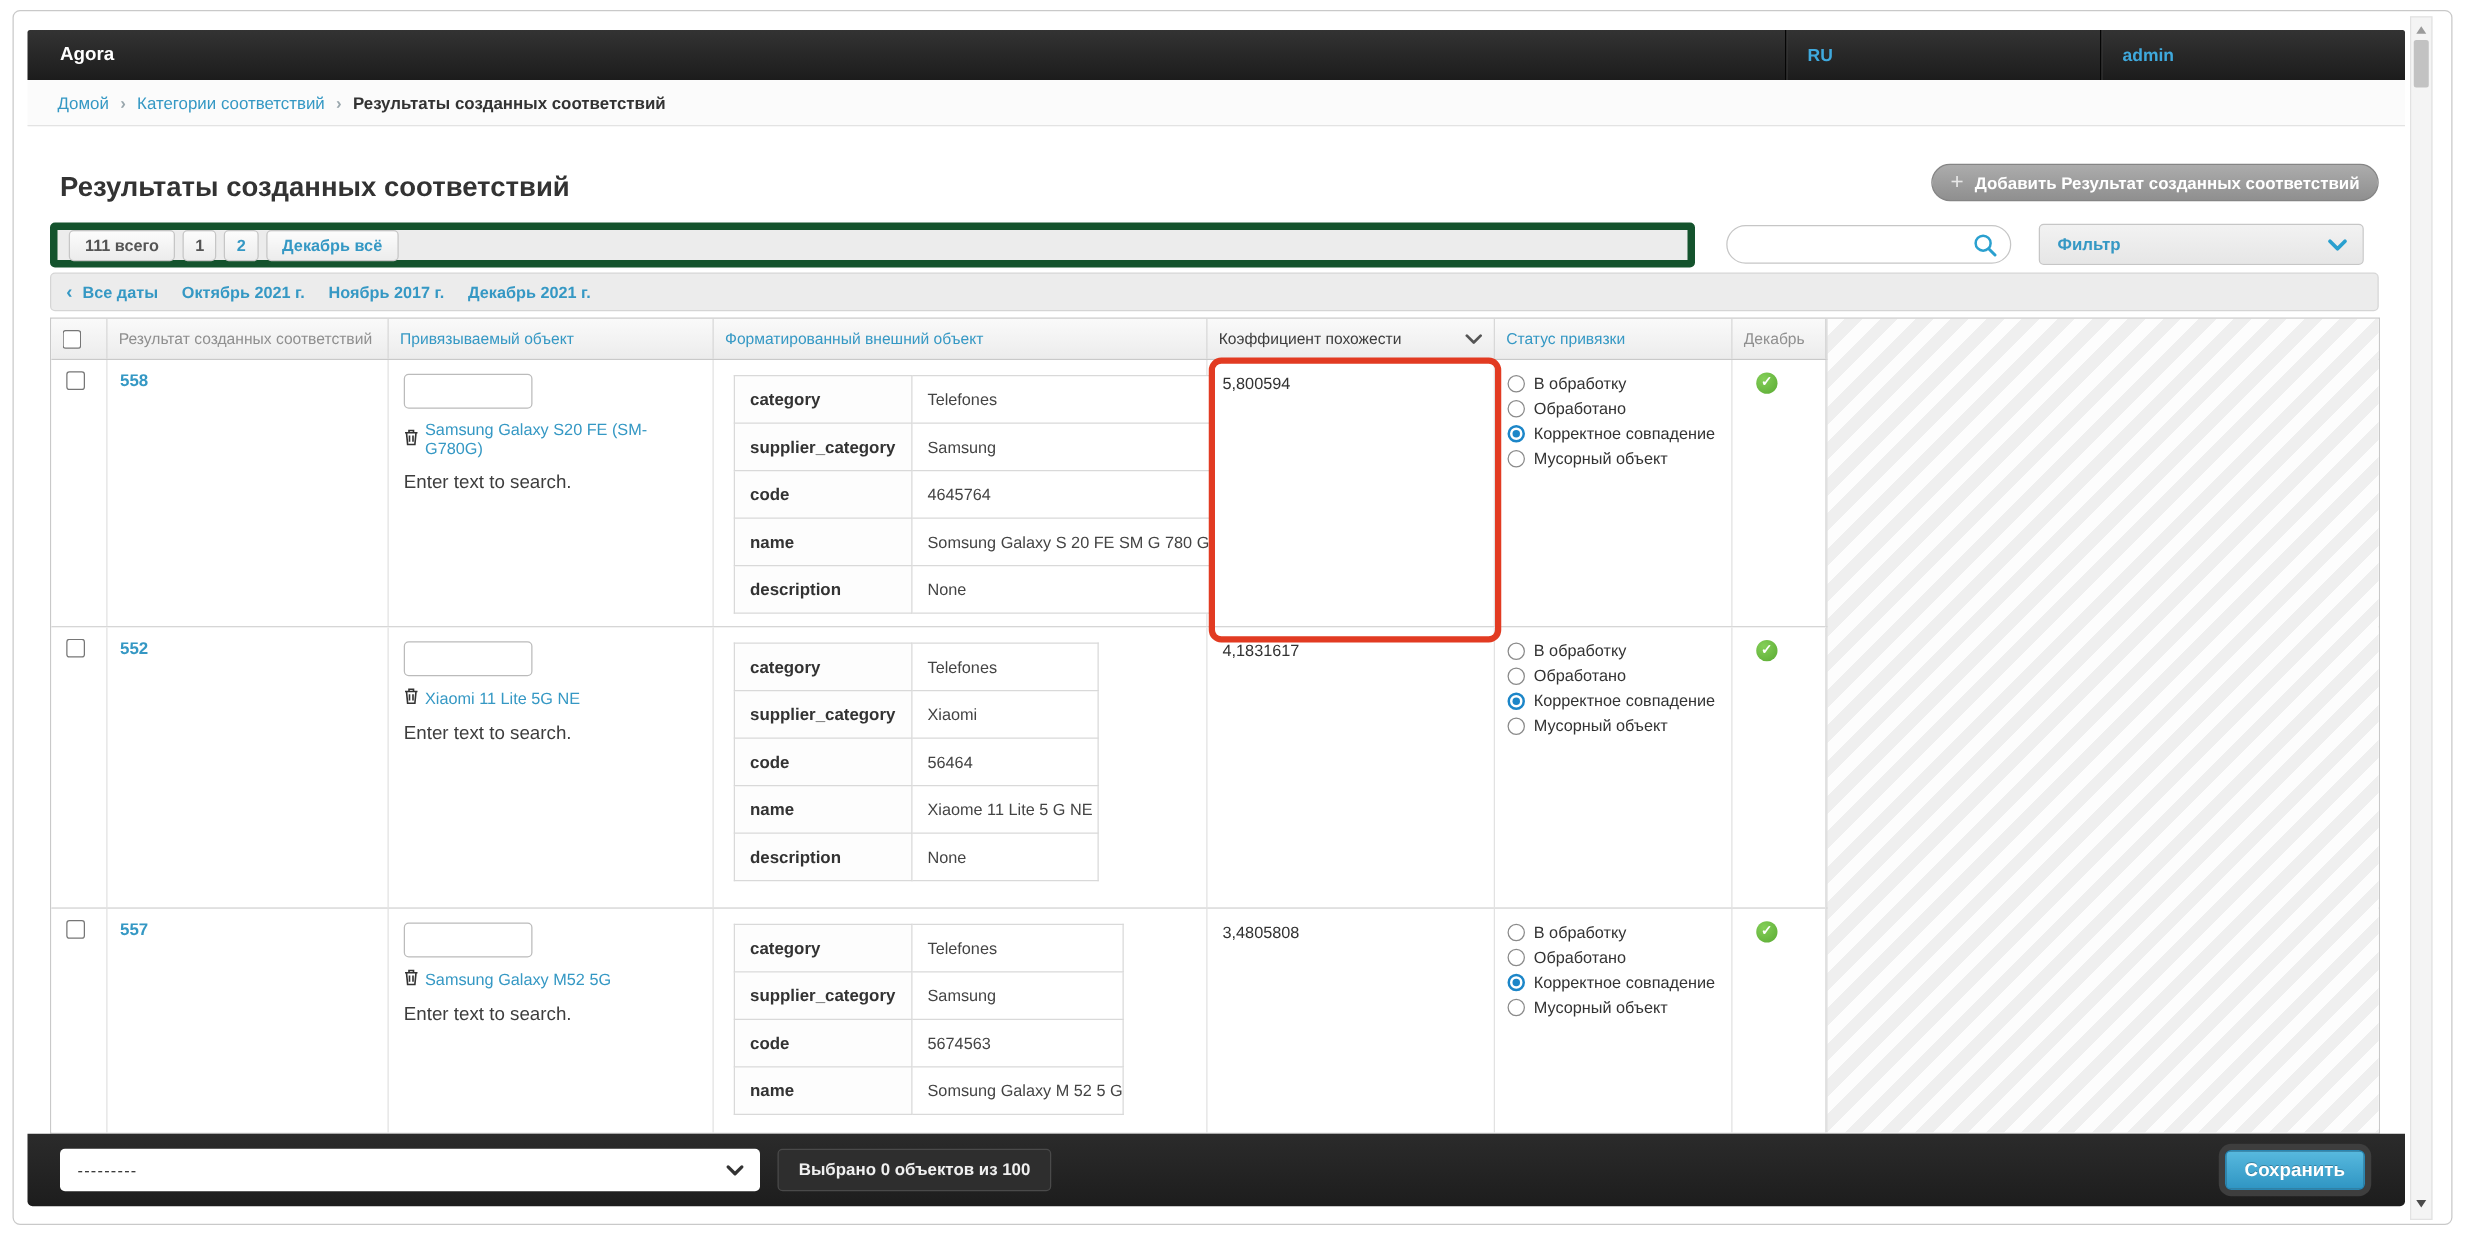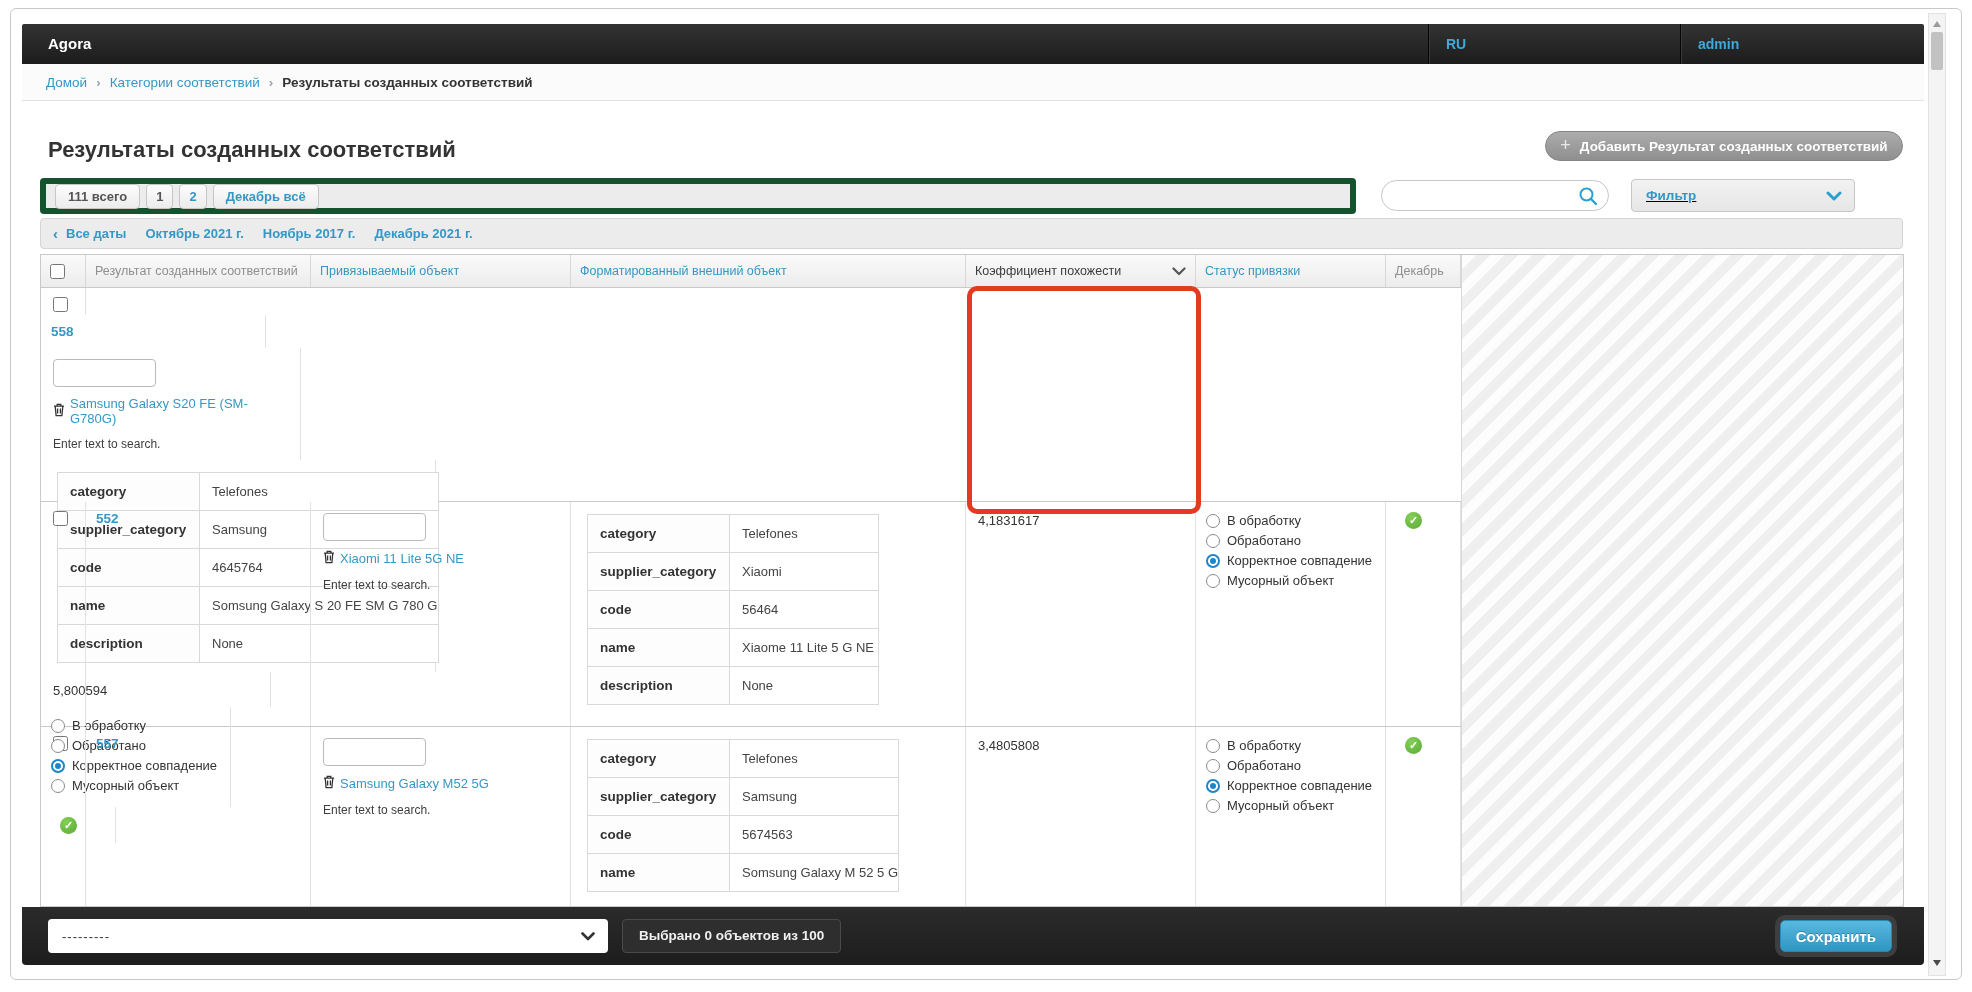--- a/index.html
+++ b/index.html
@@ -43,23 +43,23 @@
           border:1px solid #c6c6c6; border-radius:4px; font-size:13px; font-weight:bold; color:#555; }
   .tbtn.page { padding:0 9px; }
   .tbtn.blue { color:#3598c4; cursor:pointer; }
 
   .searchbar { position:absolute; left:1370px; top:171px; width:228px; height:31px;
                background:#fff; border:1px solid #c6c6c6; border-radius:16px; }
   .searchbar input { position:absolute; left:14px; top:1px; width:175px; height:27px; border:none;
                      outline:none; font-size:13px; background:transparent; }
   .search-icon { position:absolute; right:9px; top:5px; }
 
-  .filterbox { position:absolute; left:1620px; top:170px; width:224px; height:33px;
+  .filterbox { position:absolute; left:1620px; top:170px; width:260px; height:33px;
                background:linear-gradient(#f2f2f2,#e6e6e6); border:1px solid #c6c6c6; border-radius:4px;
-               display:flex; align-items:center; cursor:pointer;text-decoration:underline; }
+               display:flex; align-items:center; cursor:pointer; }
   .filterbox .flabel { color:#3598c4; font-size:13.5px; font-weight:bold; padding-left:14px; flex:1; }
   .filterbox svg { margin-right:12px; }
 
   
   .datebar { position:absolute; left:29px; top:209px; width:1863px; height:31px;
              background:#ececec; border:1px solid #d5d5d5; border-radius:4px;
              display:flex; align-items:center; gap:19px; padding-left:12px;
              font-size:13px; font-weight:bold; color:#3598c4; }
   .datebar .dlink { cursor:pointer; }
   .back-arrow { margin-right:-11px; font-size:15px; }
@@ -78,33 +78,33 @@
 
   .c-check { width:45px; }
   .c-result { width:225px; }
   .c-linked { width:260px; }
   .c-ext { width:395px; }
   .c-coef { width:230px; }
   .c-status { width:190px; }
   .c-avail { width:75px; }
 
   .tr { display:flex; border-bottom:1px solid #c9c9c9; background:#fff; }
-  .grp-rows .tr:nth-child(1) { height:214px;flex-direction:column; }
+  .grp-rows .tr:nth-child(1) { height:214px; }
   .grp-rows .tr:nth-child(2) { height:225px; }
   .grp-rows .tr:nth-child(3) { height:300px; }
   .td { padding:9px 10px; border-right:1px solid #e2e2e2; font-size:13px; color:#333; }
   .td.c-check { padding:9px 0 0 12px; }
   .cb { width:15px; height:15px; }
   .id-link { color:#3598c4; font-weight:bold; font-size:13.5px; cursor:pointer; }
 
   .search-box { display:block; width:103px; height:28px; border:1px solid #bbb; border-radius:4px;
                 margin:2px 0 9px 2px; outline:none; padding:0 6px; font-size:13px; }
   .linked-line { display:flex; align-items:center; gap:5px; margin-left:2px; }
   .linked-link { color:#3598c4; font-size:13px; cursor:pointer; }
-  .hint { margin:11px 0 0 2px; color:#3d3d3d; font-size:12px; }
+  .hint { margin:11px 0 0 2px; color:#3d3d3d; font-size:15px; }
 
   .nested { border-collapse:collapse; table-layout:fixed; margin:3px 0 0 6px; background:#fff; }
   .grp-rows .tr:nth-child(1) .nested { width:382px; }
   .grp-rows .tr:nth-child(2) .nested { width:292px; }
   .grp-rows .tr:nth-child(3) .nested { width:312px; }
   .nested th { width:142px; text-align:left; font-size:13.5px; font-weight:bold; color:#333;
                padding:11px 12px; border:1px solid #d9d9d9; background:#fdfdfd; }
   .nested td { font-size:13px; color:#444; padding:11px 12px; border:1px solid #d9d9d9; overflow:hidden; white-space:nowrap; }
 
   .coef { display:inline-block; padding:2px 0 0 2px; }

